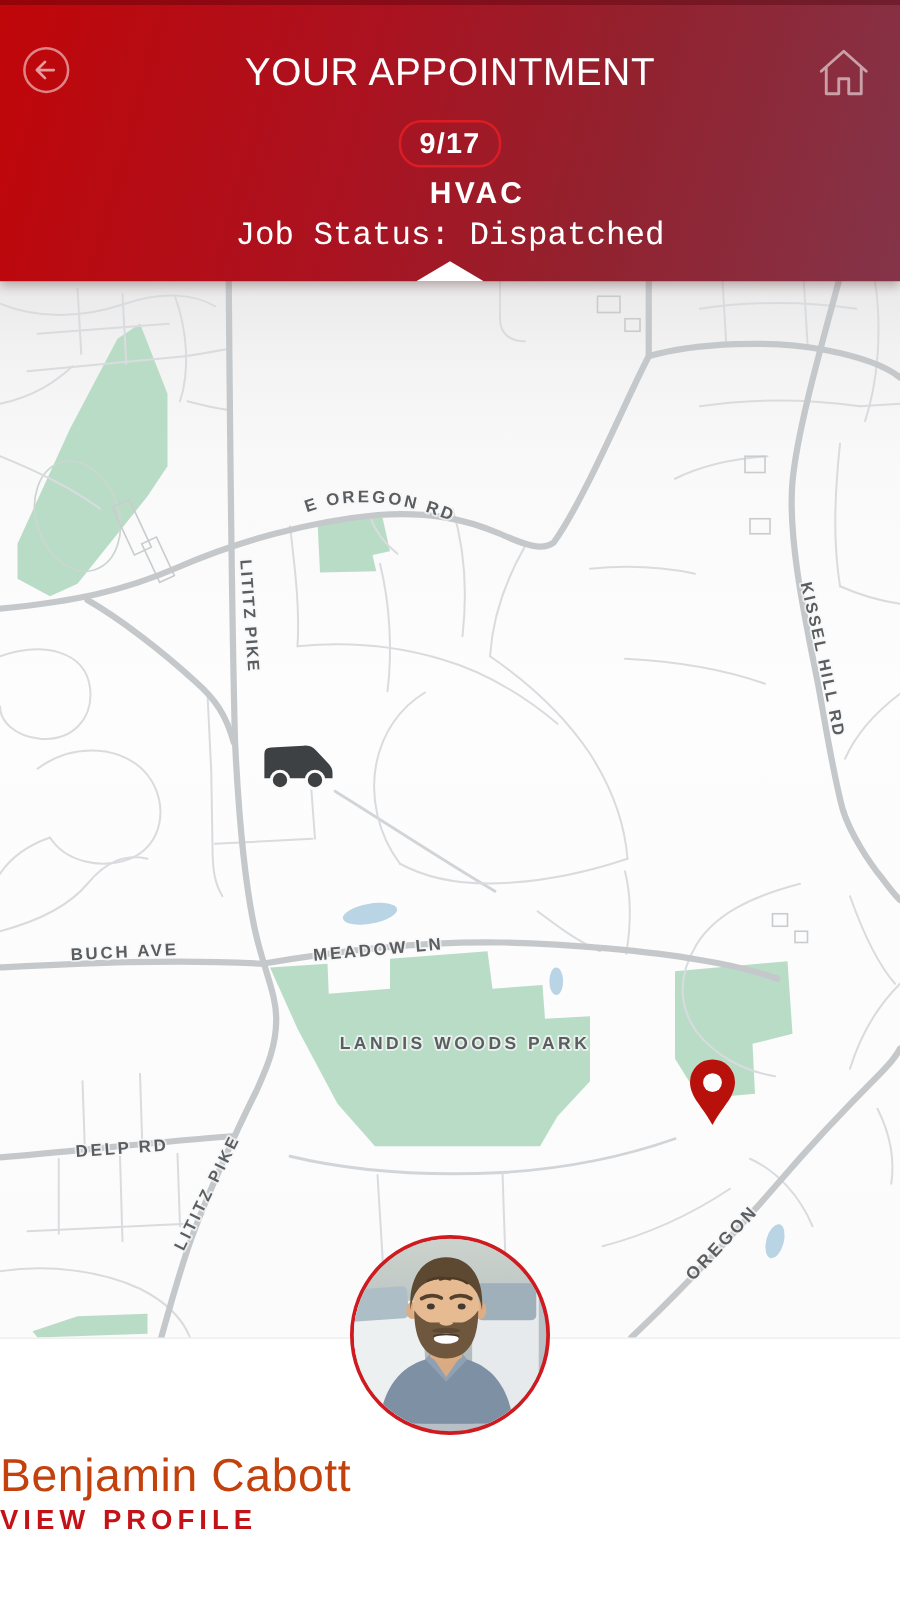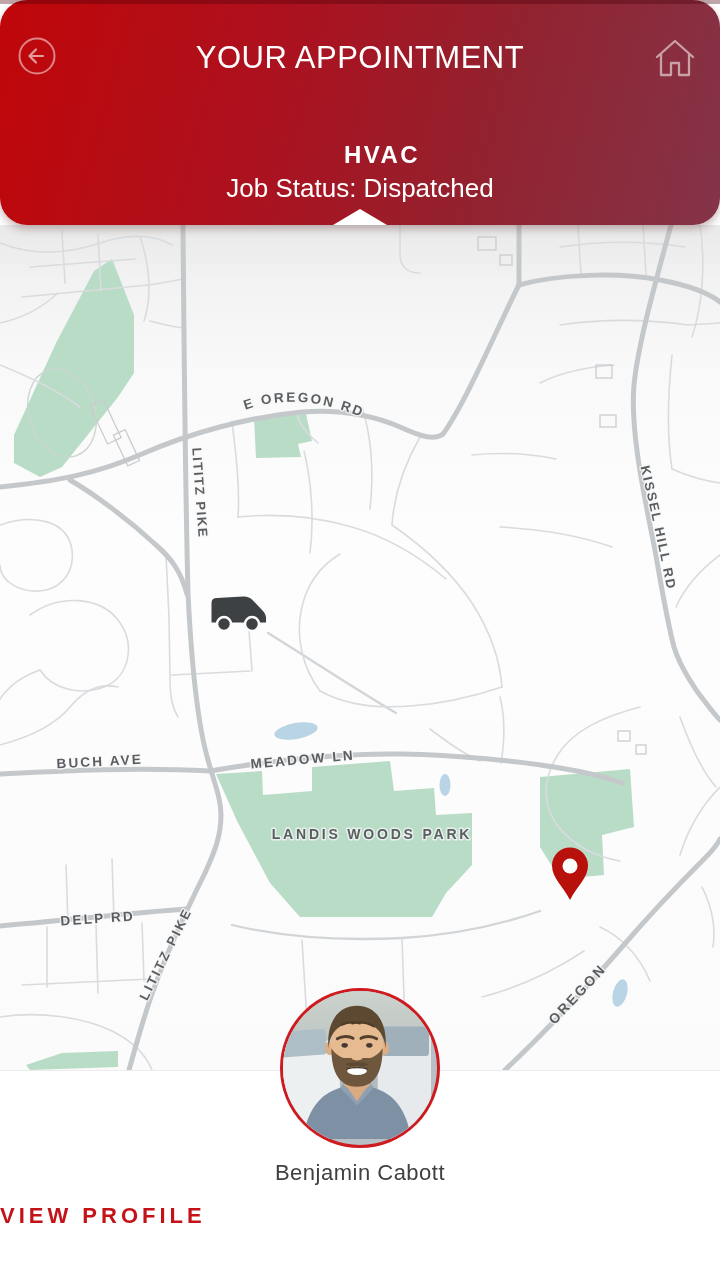--- a/index.html
+++ b/index.html
@@ -2,30 +2,30 @@
 <html><head>
 <meta charset="utf-8">
 <style>
   html,body{margin:0;padding:0;background:#222;}
   .phone{position:relative;width:720px;height:1280px;background:#ffffff;overflow:hidden;
          font-family:"Liberation Sans",sans-serif;margin:0 auto;}
 
   
   .header{position:absolute;top:0;left:0;width:720px;height:225px;z-index:5;
           background:linear-gradient(105deg,#c00609 0%,#ab1220 40%,#92222f 68%,#843449 100%);
-          box-shadow:0 4px 8px rgba(70,15,20,.30);border-radius:27px;}
+          box-shadow:0 4px 8px rgba(70,15,20,.30);}
   .header-topline{position:absolute;top:0;left:0;width:100%;height:4px;background:rgba(70,0,8,.35);}
   .page-title{position:absolute;top:40px;left:0;width:100%;text-align:center;color:#ffffff;
               font-size:31px;font-weight:500;letter-spacing:.5px;}
   .badge-row{position:absolute;top:96px;left:0;width:100%;text-align:center;}
   .date-badge{display:inline-block;padding:3px 15px 4px;border:2px solid #dd1d24;border-radius:18px;
               color:#ffffff;font-size:23px;font-weight:700;letter-spacing:1px;}
   .service{position:absolute;top:141px;left:0;width:100%;text-align:center;color:#ffffff;
            font-size:24px;font-weight:700;letter-spacing:2.5px;padding-left:22px;}
-  .jobstatus{position:absolute;top:173px;left:0;width:100%;text-align:center;color:#ffffff;font-size:26px;}
+  .jobstatus{position:absolute;top:173px;left:0;width:100%;text-align:center;color:#ffffff;font-size:26px;font-family:Liberation Mono, monospace;}
   .back-btn{position:absolute;top:36px;left:17px;width:40px;height:40px;cursor:pointer;}
   .home-btn{position:absolute;top:34px;right:22px;width:46px;height:46px;cursor:pointer;}
   .notch{position:absolute;bottom:0;left:50%;transform:translateX(-50%);width:0;height:0;
          border-left:27px solid transparent;border-right:27px solid transparent;border-bottom:16px solid #ffffff;}
 
   
   .map{position:absolute;top:225px;left:0;width:720px;height:845px;
        background:linear-gradient(180deg,#e9e9e9 0px,#f2f2f2 55px,#f9f9f9 140px,#fdfdfd 320px,#fbfbfb 100%);
        border-bottom:1px solid #ececec;}
   .mapsvg{position:absolute;left:0;top:0;}
@@ -38,22 +38,22 @@
   .track{fill:none;stroke:#ccd6cf;stroke-width:1.4;}
   .roadlbl{font-family:"Liberation Sans",sans-serif;font-weight:700;font-size:13.5px;fill:#5a5e61;
            letter-spacing:2.2px;paint-order:stroke;stroke:#f7f7f7;stroke-width:3px;stroke-linejoin:round;stroke-opacity:.75;}
   .parklbl{font-size:14px;letter-spacing:2.8px;}
   .eta{position:absolute;left:469px;top:680px;width:192px;height:41px;border-radius:21px;background:#b20d0c;
        color:#ffffff;font-size:27px;font-weight:700;letter-spacing:.3px;text-align:center;line-height:41px;}
 
   
   .avatar{position:absolute;left:280px;top:988px;width:154px;height:154px;border-radius:50%;
           border:3px solid #cf1b1f;overflow:hidden;background:#b6c0c6;z-index:8;cursor:pointer;}
-  .tech-name{position:absolute;top:1160px;left:0;width:100%;text-align:center;color:#404040;
-             font-size:22px;letter-spacing:.5px;}
+  .tech-name{position:absolute;top:1160px;left:0;width:100%;text-align:left;color:#c2410c;
+             font-size:37px;letter-spacing:.5px;}
   .view-profile{position:absolute;top:1203px;left:0;width:100%;color:#c41318;
                 font-size:22px;font-weight:700;letter-spacing:4px;cursor:pointer;}
 </style>
 </head>
 <body>
 
 <div class="phone">
 
   <div class="map">
     <svg class="mapsvg" width="720" height="845" viewBox="0 0 720 845">
@@ -200,20 +200,23 @@
     </div>
 
     <div class="page-title">YOUR APPOINTMENT</div>
 
     <div class="home-btn">
       <svg width="46" height="46" viewBox="0 0 46 46">
         <path d="M5 23 L23 7 L41 23 M9 20 L9 41 L19 41 L19 29 L27 29 L27 41 L37 41 L37 20" fill="none" stroke="rgba(255,255,255,.55)" stroke-width="2.3" stroke-linecap="round" stroke-linejoin="round"></path>
       </svg>
     </div>
 
+    <div class="badge-row">
+      <span class="date-badge">9/17</span>
+    </div>
     <div class="service">HVAC</div>
     <div class="jobstatus">Job Status: Dispatched</div>
 
     <div class="notch"></div>
   </div>
 
   <div class="avatar">
     <svg width="148" height="148" viewBox="0 0 150 150">
       <defs>
         <linearGradient id="avbg" x1="0" y1="0" x2="0" y2="1">

